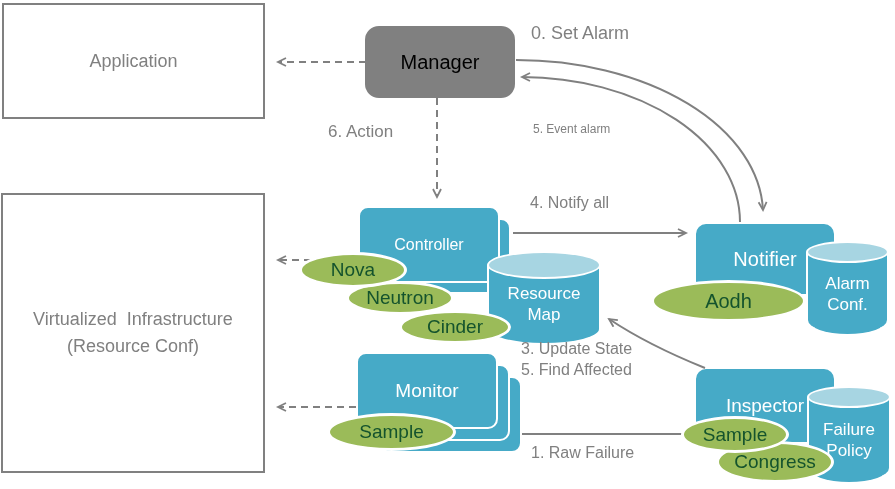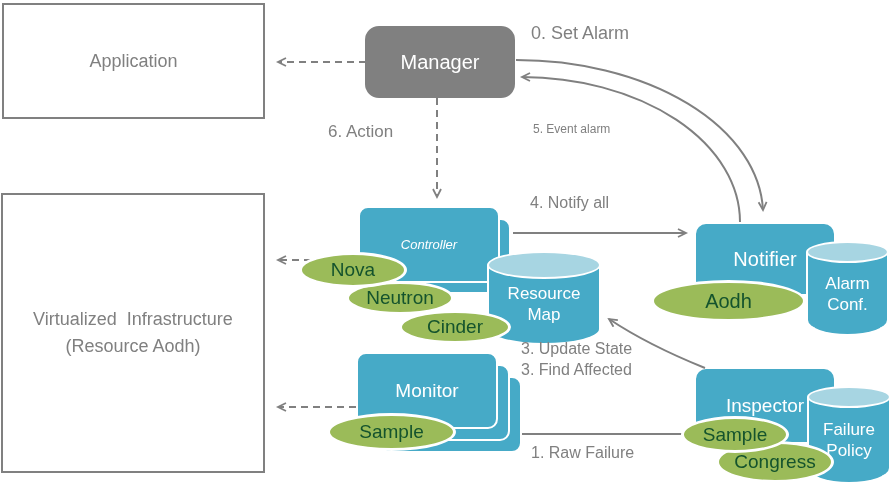--- a/index.html
+++ b/index.html
@@ -12,21 +12,21 @@
     display:flex; flex-direction:column; align-items:center; justify-content:center;
     color:var(--gray); text-align:center; box-sizing:border-box;
   }
   .bbox {
     position:absolute; background:var(--blue); border:2px solid #fff; border-radius:10px;
     display:flex; align-items:center; justify-content:center;
     color:#fff; box-sizing:border-box;
   }
   .graybox {
     position:absolute; background:var(--gray); border:none; border-radius:14px;
-    display:flex; align-items:center; justify-content:center; color:#ffffff; box-sizing:border-box;
+    display:flex; align-items:center; justify-content:center; color:#000000; box-sizing:border-box;
   }
   .gell {
     position:absolute; background:var(--green); border:3px solid #fff; border-radius:50%;
     display:flex; align-items:center; justify-content:center; color:#14532d; box-sizing:border-box;
     font-size:19px;
   }
   .cyl { position:absolute; }
   .cyl-body {
     position:absolute; left:0; right:0; bottom:0; background:var(--blue);
     border:2px solid #fff; border-top:none;
@@ -49,29 +49,29 @@
 <body>
 
 <div class="stage">
 
   <div class="wbox" style="left:2px; top:3px; width:263px; height:116px; font-size:18px;">
     <span>Application</span>
   </div>
 
   <div class="wbox" style="left:1px; top:193px; width:264px; height:280px; font-size:18px; line-height:27px;">
     <span class="pre">Virtualized  Infrastructure</span>
-    <span>(Resource Aodh)</span>
+    <span>(Resource Conf)</span>
   </div>
 
   <div class="graybox" style="left:365px; top:26px; width:150px; height:72px; font-size:20px;">
     <span>Manager</span>
   </div>
 
   <div class="bbox" style="left:370px; top:218px; width:141px; height:76px;"></div>
-  <div class="bbox" style="left:358px; top:206px; width:142px; height:77px; font-size:13px;font-style:italic;">
+  <div class="bbox" style="left:358px; top:206px; width:142px; height:77px; font-size:16px;">
     <span>Controller</span>
   </div>
 
   <div class="bbox" style="left:380px; top:376px; width:142px; height:77px;"></div>
   <div class="bbox" style="left:368px; top:364px; width:142px; height:77px;"></div>
   <div class="bbox" style="left:356px; top:352px; width:142px; height:77px; font-size:19px;">
     <span>Monitor</span>
   </div>
 
   <div class="bbox" style="left:694px; top:367px; width:142px; height:77px; border-radius:12px; font-size:19px;">
@@ -145,16 +145,16 @@
   </div>
   <div class="gell" style="left:681px; top:416px; width:108px; height:37px;">
     <span>Sample</span>
   </div>
 
   <div class="flabel" style="left:531px; top:23px; font-size:18px;">0. Set Alarm</div>
   <div class="flabel" style="left:328px; top:122px; font-size:17px;">6. Action</div>
   <div class="flabel" style="left:533px; top:122px; font-size:12px;">5. Event alarm</div>
   <div class="flabel" style="left:530px; top:194px; font-size:16px;">4. Notify all</div>
   <div class="flabel" style="left:521px; top:340px; font-size:16px;">3. Update State</div>
-  <div class="flabel" style="left:521px; top:361px; font-size:16px;">3. Find Affected</div>
+  <div class="flabel" style="left:521px; top:361px; font-size:16px;">5. Find Affected</div>
   <div class="flabel" style="left:531px; top:444px; font-size:16px;">1. Raw Failure</div>
 
 </div>
 
 </body></html>

